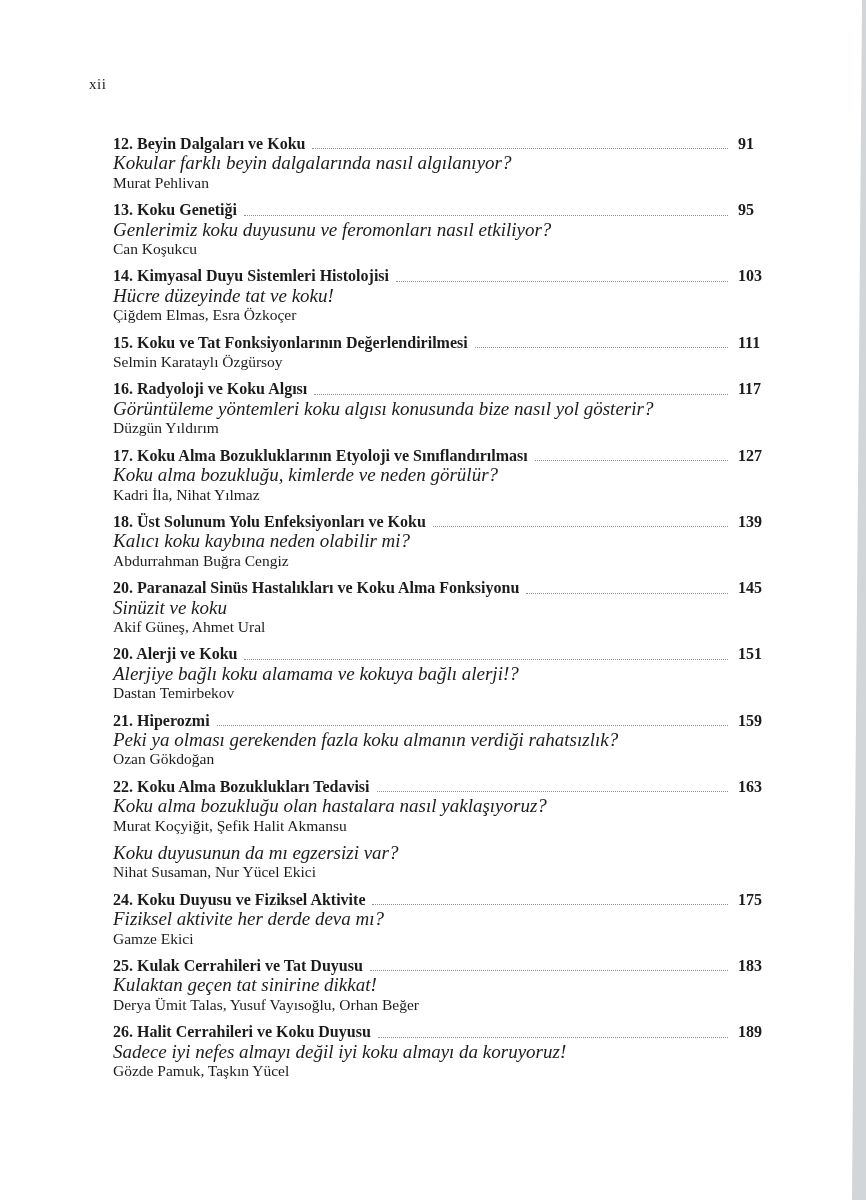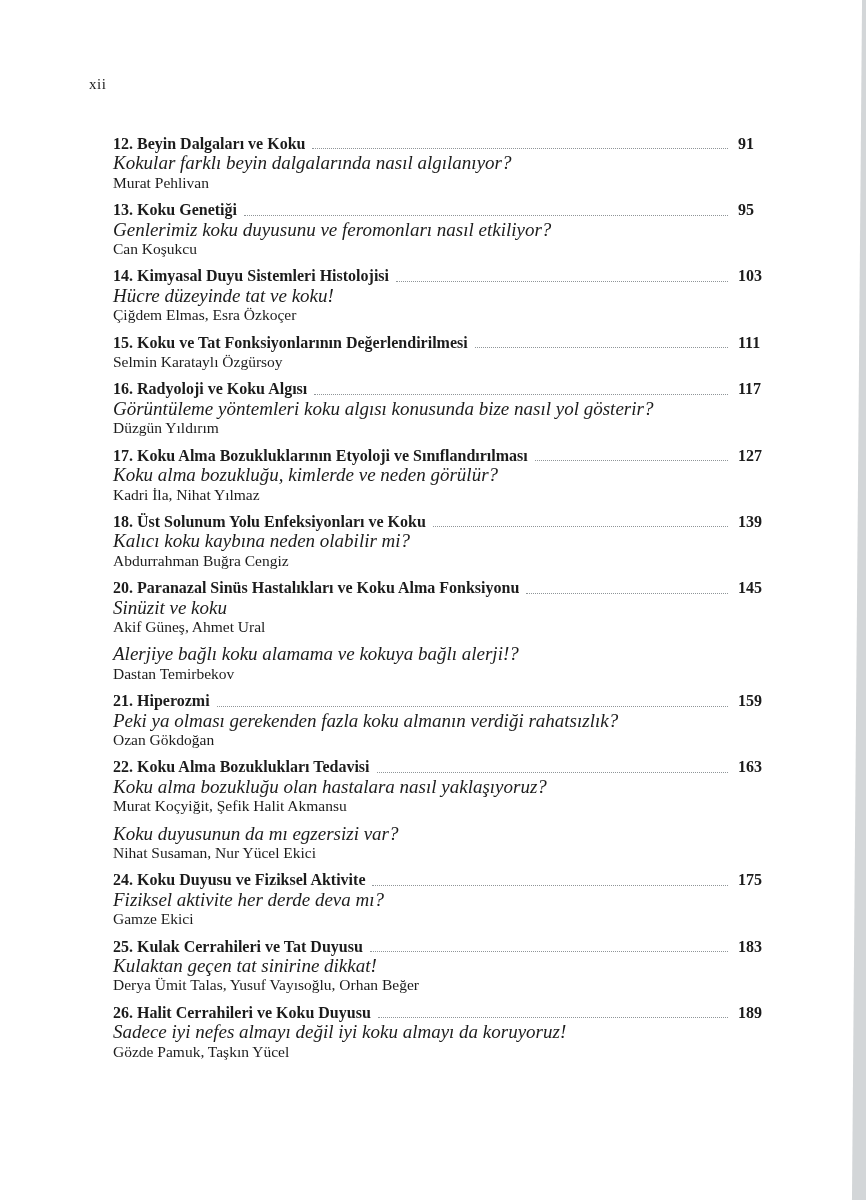--- a/index.html
+++ b/index.html
@@ -150,20 +150,25 @@
     <div class="title-row">
       <span class="title"><span class="num">20.</span> <span class="ttl">Paranazal Sinüs Hastalıkları ve Koku Alma Fonksiyonu</span></span>
       <span class="leader"></span>
       <span class="pagenum">145</span>
     </div>
     <div class="subtitle">Sinüzit ve koku</div>
     <div class="authors">Akif Güneş, Ahmet Ural</div>
   </section>
 
   <section class="entry">
+    <div class="title-row">
+      <span class="title"><span class="num">20.</span> <span class="ttl">Alerji ve Koku</span></span>
+      <span class="leader"></span>
+      <span class="pagenum">151</span>
+    </div>
     <div class="subtitle">Alerjiye bağlı koku alamama ve kokuya bağlı alerji!?</div>
     <div class="authors">Dastan Temirbekov</div>
   </section>
 
   <section class="entry">
     <div class="title-row">
       <span class="title"><span class="num">21.</span> <span class="ttl">Hiperozmi</span></span>
       <span class="leader"></span>
       <span class="pagenum">159</span>
     </div>

